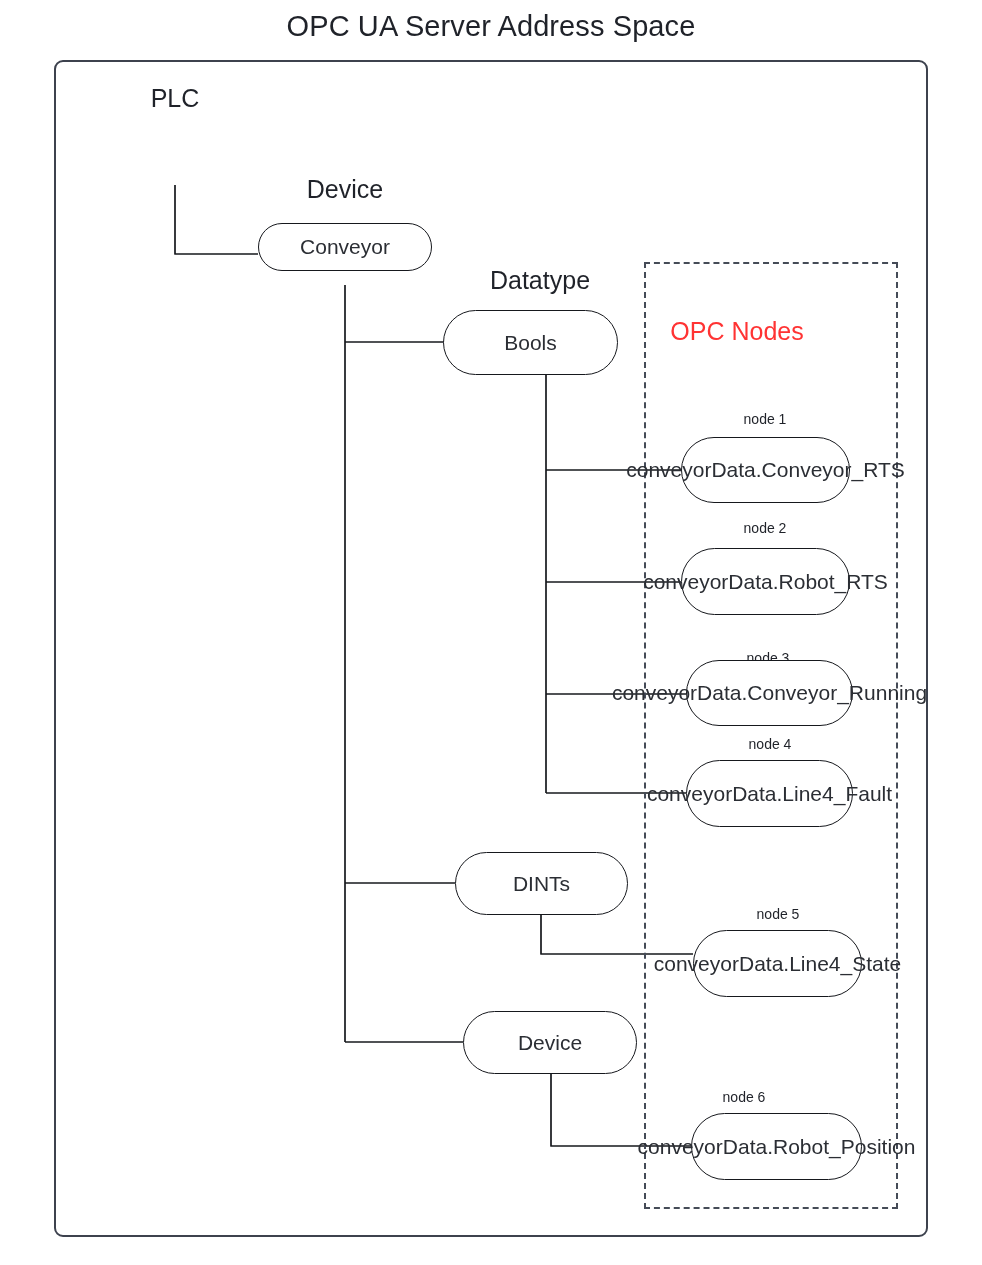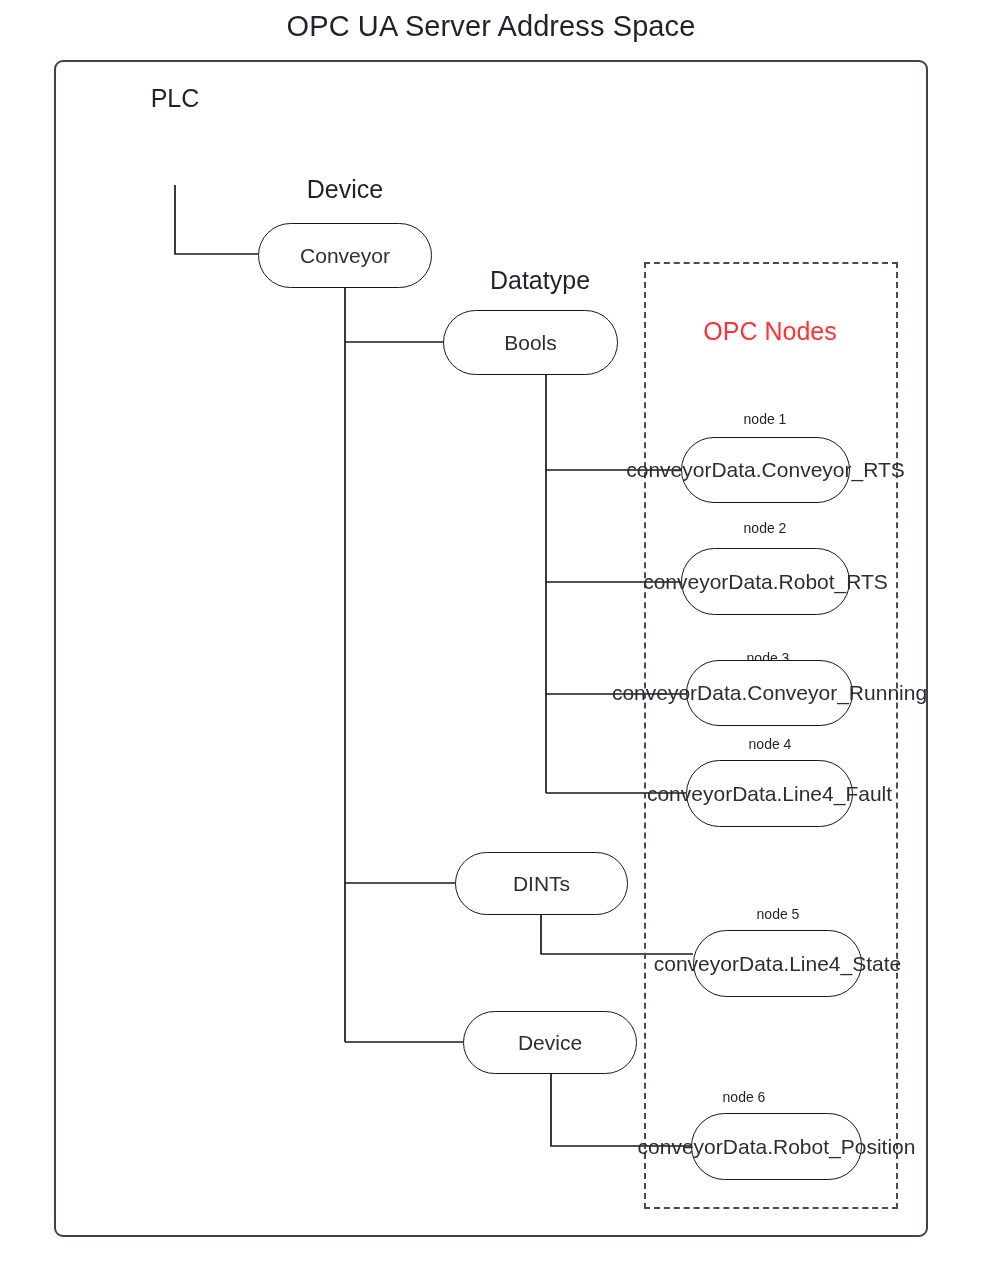--- a/index.html
+++ b/index.html
@@ -142,25 +142,25 @@
       <path d="M 551 1074 L 551 1146 L 691 1146"></path>
     </g>
   </svg>
 
   <div class="abs group-caption" style="left:110px; top:84px; width:130px;">PLC</div>
 
   <div class="abs group-caption" style="left:280px; top:175px; width:130px;">Device</div>
 
   <div class="abs group-caption" style="left:465px; top:266px; width:150px;">Datatype</div>
 
-  <div class="abs group-caption red" style="left:645px; top:317px; width:250px;">OPC Nodes</div>
-
-
-
-  <div class="abs rbox simple" style="left:258px; top:223px; width:174px; height:65px;">Conveyor</div>
+  <div class="abs group-caption red" style="left:612px; top:317px; width:250px;">OPC Nodes</div>
+
+
+
+  <div class="abs rbox simple" style="left:258px; top:223px; width:174px; height:48px;">Conveyor</div>
 
   <div class="abs rbox simple" style="left:443px; top:310px; width:175px; height:65px;">Bools</div>
 
   <div class="abs rbox simple" style="left:455px; top:852px; width:173px; height:63px;">DINTs</div>
 
   <div class="abs rbox simple" style="left:463px; top:1011px; width:174px; height:63px;">Device</div>
 
   <div class="abs node-caption" style="left:695px; top:411px; width:140px;">node 1</div>
   <div class="abs node-caption" style="left:695px; top:520px; width:140px;">node 2</div>
   <div class="abs node-caption" style="left:698px; top:626px; width:140px;margin-top:24px;">node 3</div>

